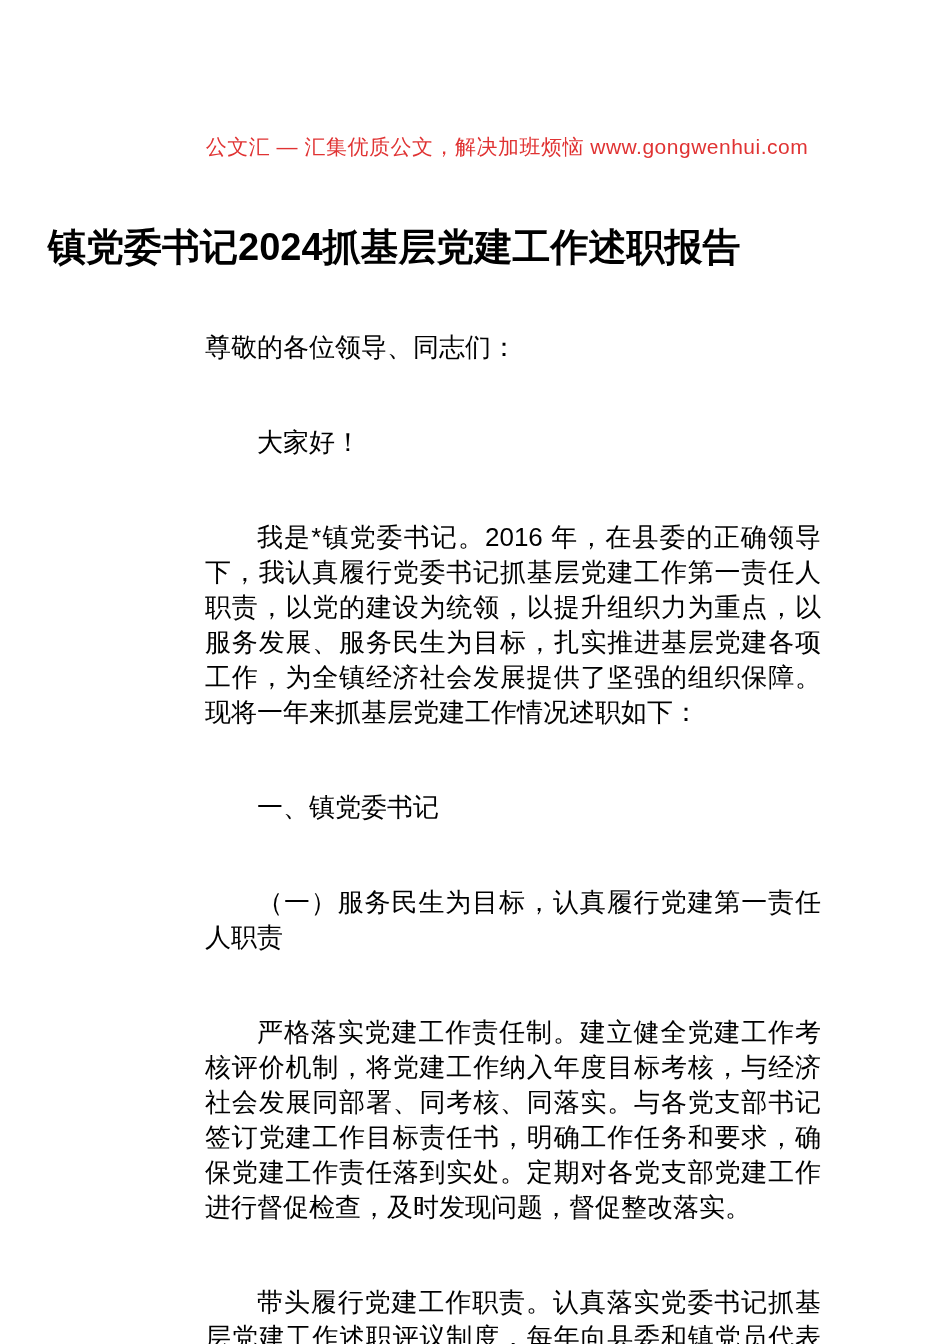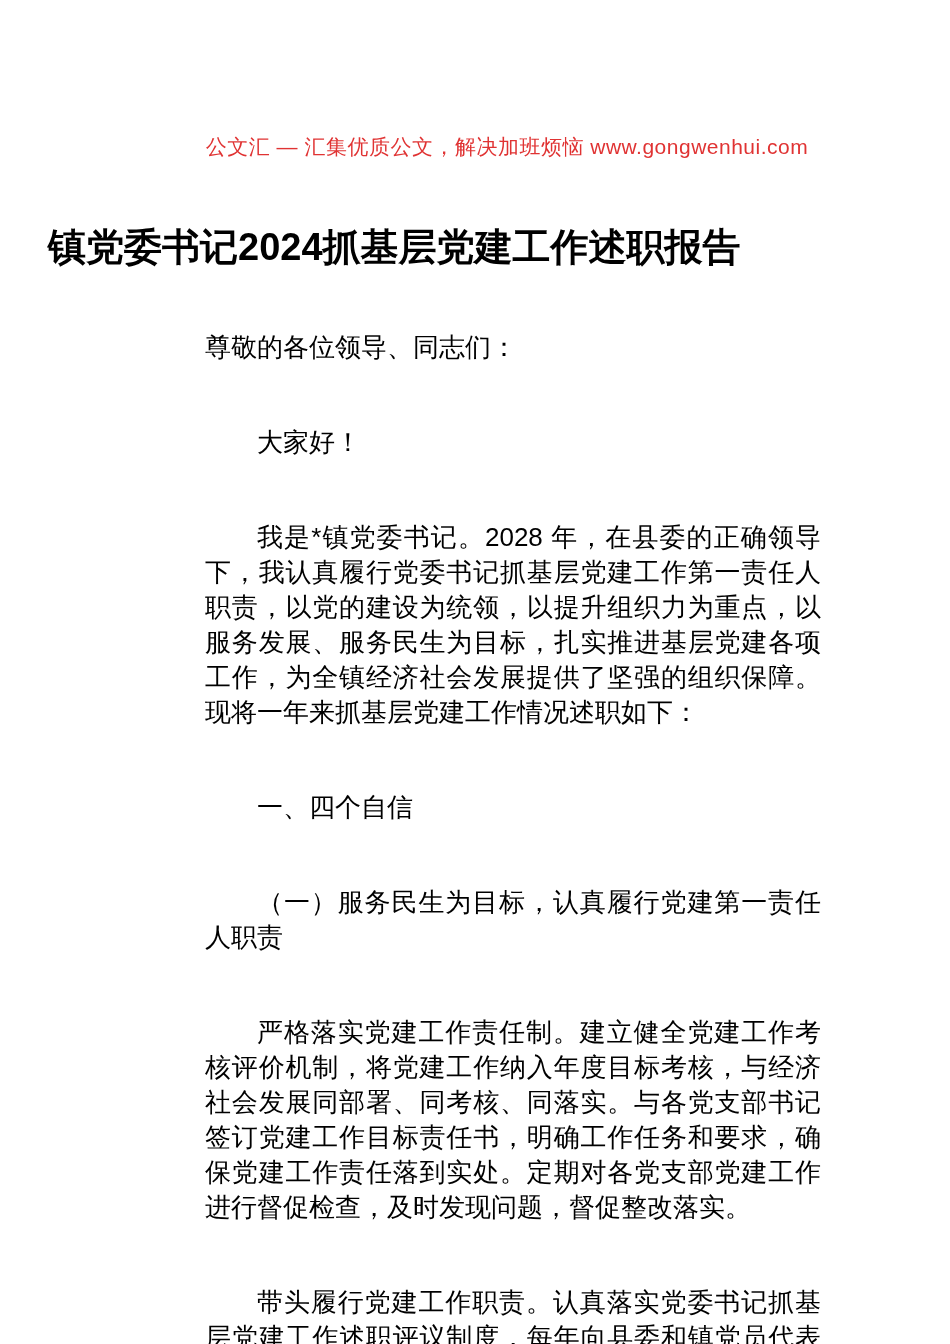--- a/index.html
+++ b/index.html
@@ -57,19 +57,19 @@
 <body>
 
 <div class="page" style="background: rgb(255, 255, 255);">
   <div class="site-header" style="color: rgb(224, 51, 51);">公文汇 — 汇集优质公文，解决加班烦恼 www.gongwenhui.com</div>
 
   <h1 class="doc-title">镇党委书记2024抓基层党建工作述职报告</h1>
 
   <div class="doc-body">
       <p class="para">尊敬的各位领导、同志们：</p>
       <p class="para indent">大家好！</p>
-      <p class="para indent">我是*镇党委书记。2028 年，在县委的正确领导下，我认真履行党委书记抓基层党建工作第一责任人职责，以党的建设为统领，以提升组织力为重点，以服务发展、服务民生为目标，扎实推进基层党建各项工作，为全镇经济社会发展提供了坚强的组织保障。现将一年来抓基层党建工作情况述职如下：</p>
-      <p class="para indent">一、四个自信</p>
+      <p class="para indent">我是*镇党委书记。2016 年，在县委的正确领导下，我认真履行党委书记抓基层党建工作第一责任人职责，以党的建设为统领，以提升组织力为重点，以服务发展、服务民生为目标，扎实推进基层党建各项工作，为全镇经济社会发展提供了坚强的组织保障。现将一年来抓基层党建工作情况述职如下：</p>
+      <p class="para indent">一、镇党委书记</p>
       <p class="para indent">（一）服务民生为目标，认真履行党建第一责任人职责</p>
       <p class="para indent">严格落实党建工作责任制。建立健全党建工作考核评价机制，将党建工作纳入年度目标考核，与经济社会发展同部署、同考核、同落实。与各党支部书记签订党建工作目标责任书，明确工作任务和要求，确保党建工作责任落到实处。定期对各党支部党建工作进行督促检查，及时发现问题，督促整改落实。</p>
       <p class="para indent">带头履行党建工作职责。认真落实党委书记抓基层党建工作述职评议制度，每年向县委和镇党员代表大会述职接受上级党组织和党员群众的监督。带头参加所在党支部</p>
     </div>
 </div>
 
 </body></html>

